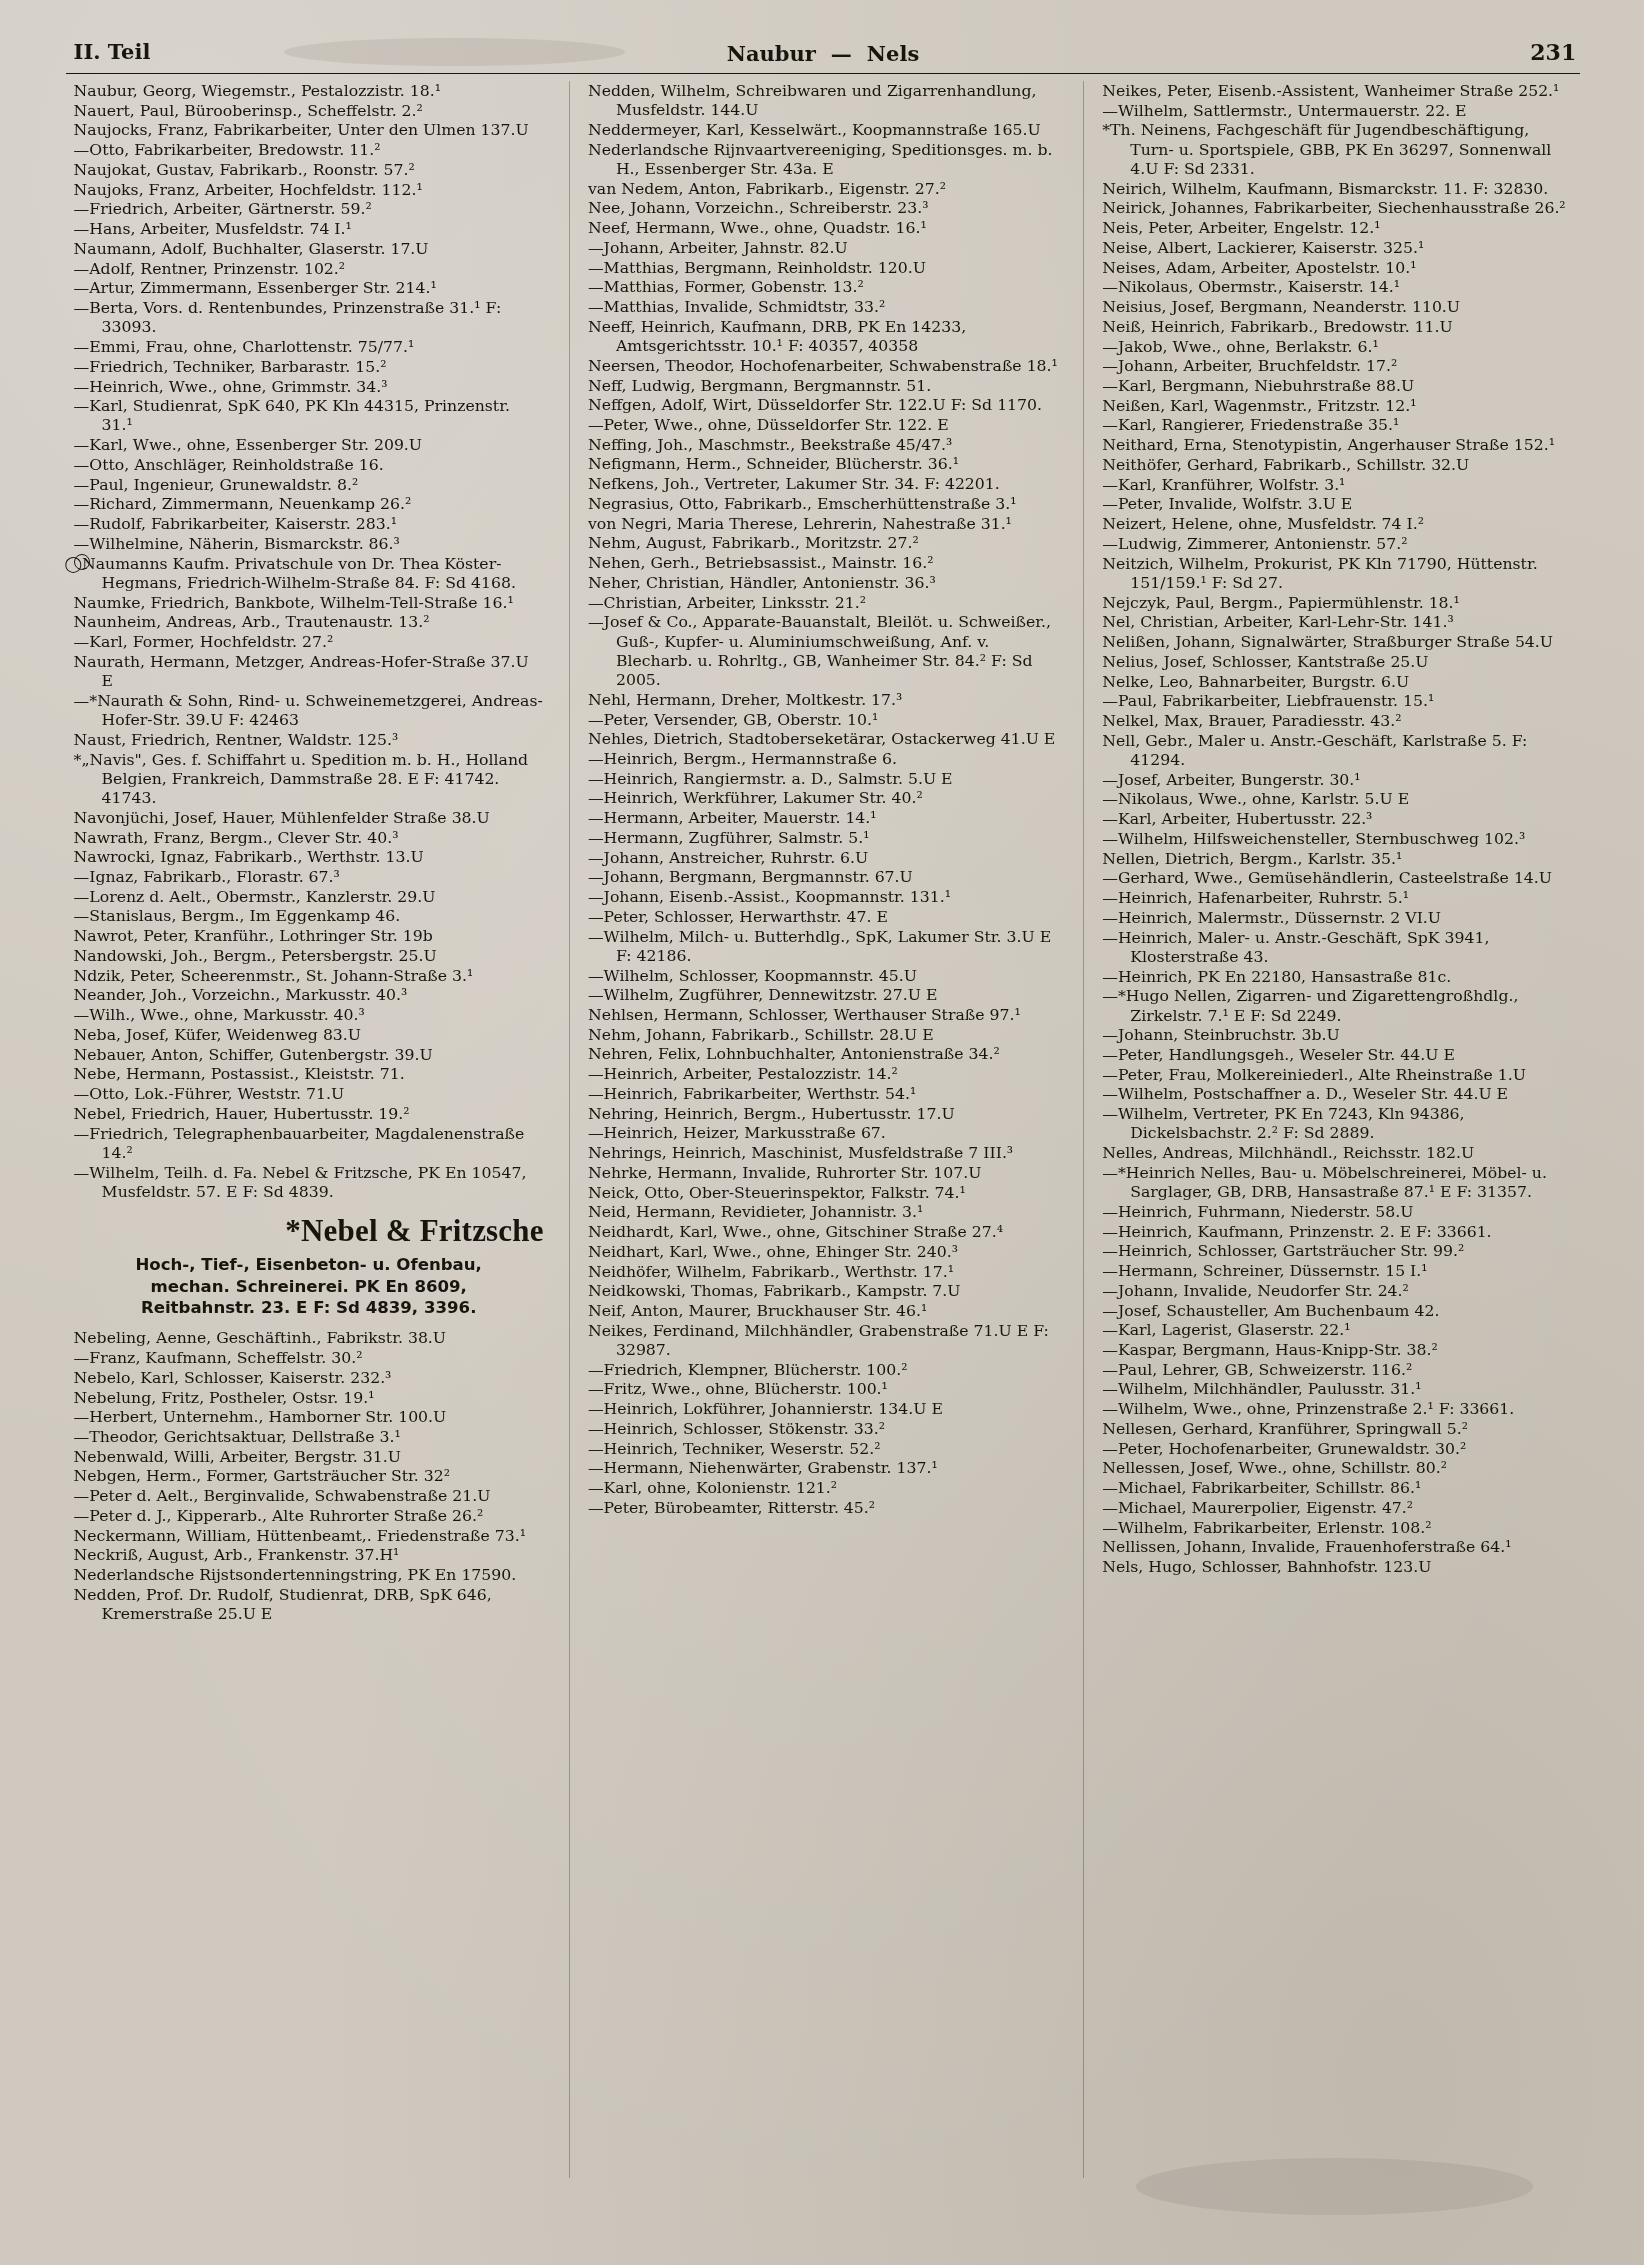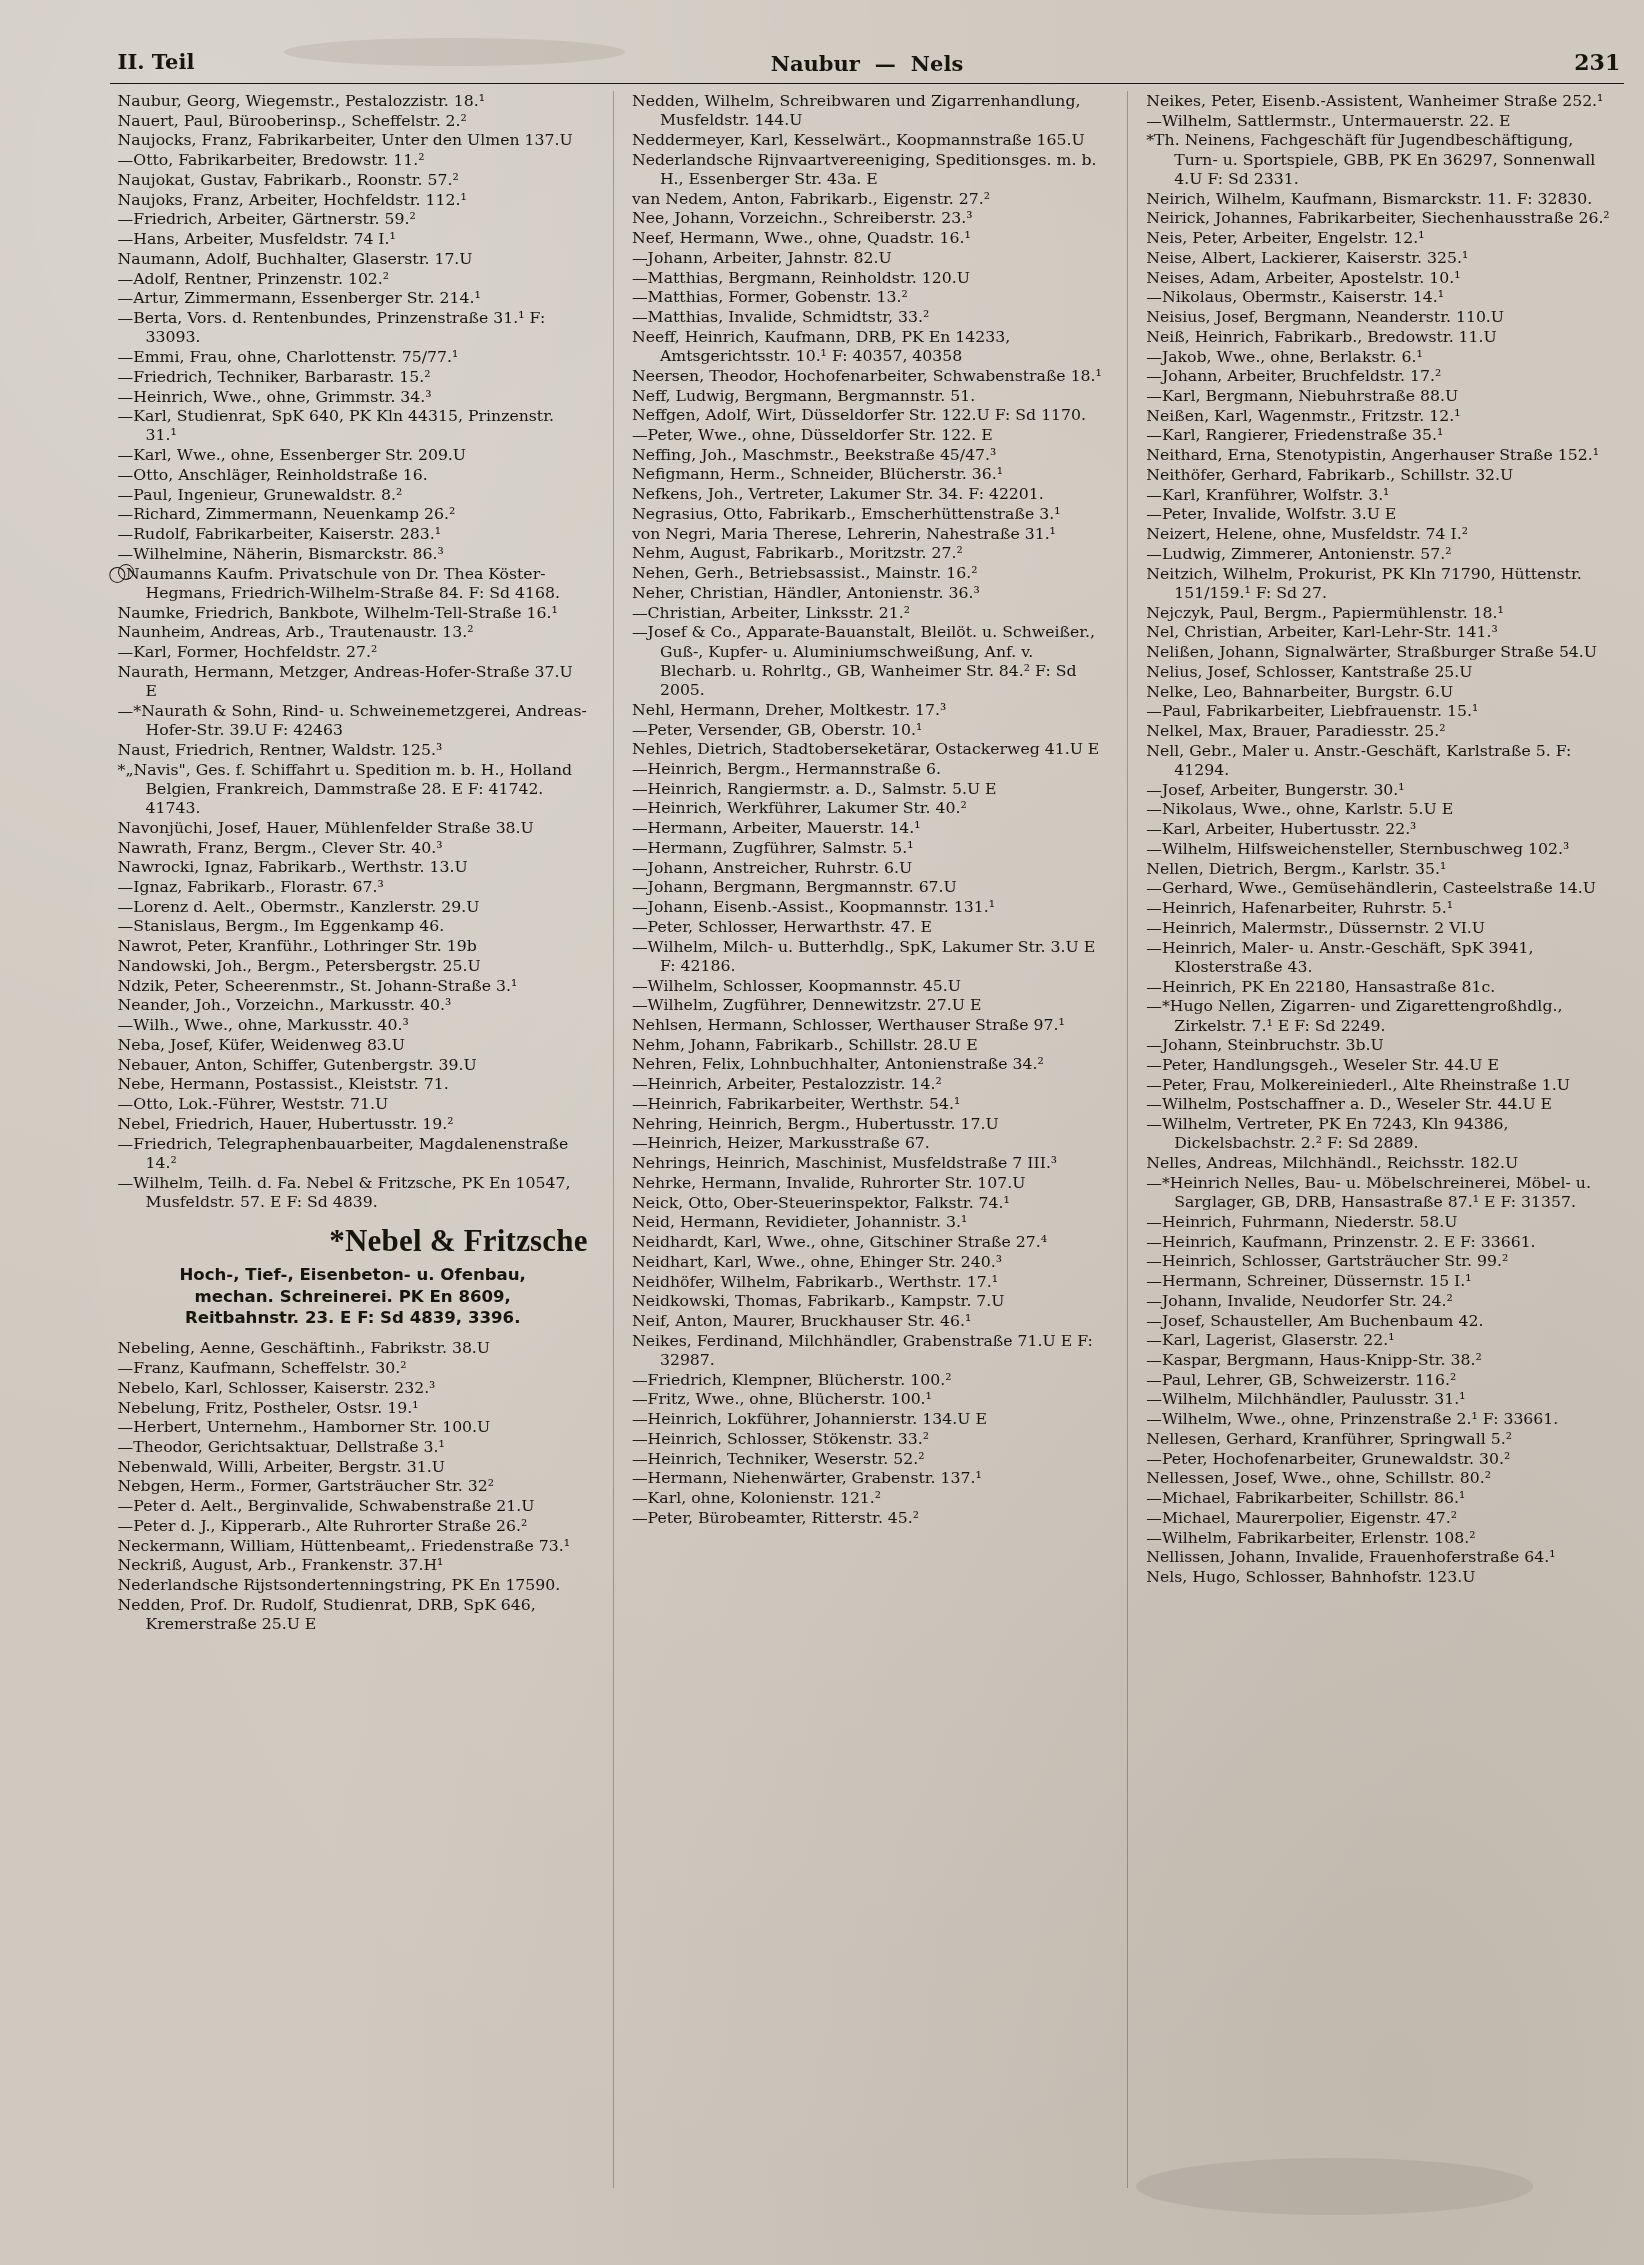--- a/index.html
+++ b/index.html
@@ -22,24 +22,23 @@
     inset: 0;
     background:
       radial-gradient(ellipse at 12% 8%, rgba(255,255,255,0.20), rgba(255,255,255,0) 45%),
       radial-gradient(ellipse at 85% 92%, rgba(120,110,95,0.18), rgba(0,0,0,0) 55%),
       radial-gradient(ellipse at 50% 50%, rgba(255,255,255,0.10), rgba(0,0,0,0) 70%);
     pointer-events: none;
   }
   .sheet {
     position: absolute;
     left: 66px;
-    top: 49px;
+    top: 39px;
     width: 1514px;
     height: 2177px;
-    margin-left: 44px;
   }
   
   .running-head {
     position: relative;
     height: 32px;
     font-weight: bold;
     font-size: 21px;
   }
   .rh-left {
     position: absolute;
@@ -320,21 +319,21 @@
           <p class="entry"><span class="first">—Peter, Invalide, Wolfstr. 3.U E</span></p>
           <p class="entry"><span class="first">Neizert, Helene, ohne, Musfeldstr. 74 I.²</span></p>
           <p class="entry"><span class="first">—Ludwig, Zimmerer, Antonienstr. 57.²</span></p>
           <p class="entry"><span class="first">Neitzich, Wilhelm, Prokurist, PK Kln 71790, Hüttenstr. 151/159.¹ F: Sd 27.</span></p>
           <p class="entry"><span class="first">Nejczyk, Paul, Bergm., Papiermühlenstr. 18.¹</span></p>
           <p class="entry"><span class="first">Nel, Christian, Arbeiter, Karl-Lehr-Str. 141.³</span></p>
           <p class="entry"><span class="first">Nelißen, Johann, Signalwärter, Straßburger Straße 54.U</span></p>
           <p class="entry"><span class="first">Nelius, Josef, Schlosser, Kantstraße 25.U</span></p>
           <p class="entry"><span class="first">Nelke, Leo, Bahnarbeiter, Burgstr. 6.U</span></p>
           <p class="entry"><span class="first">—Paul, Fabrikarbeiter, Liebfrauenstr. 15.¹</span></p>
-          <p class="entry"><span class="first">Nelkel, Max, Brauer, Paradiesstr. 25.²</span></p>
+          <p class="entry"><span class="first">Nelkel, Max, Brauer, Paradiesstr. 43.²</span></p>
           <p class="entry"><span class="first">Nell, Gebr., Maler u. Anstr.-Geschäft, Karlstraße 5. F: 41294.</span></p>
           <p class="entry"><span class="first">—Josef, Arbeiter, Bungerstr. 30.¹</span></p>
           <p class="entry"><span class="first">—Nikolaus, Wwe., ohne, Karlstr. 5.U E</span></p>
           <p class="entry"><span class="first">—Karl, Arbeiter, Hubertusstr. 22.³</span></p>
           <p class="entry"><span class="first">—Wilhelm, Hilfsweichensteller, Sternbuschweg 102.³</span></p>
           <p class="entry"><span class="first">Nellen, Dietrich, Bergm., Karlstr. 35.¹</span></p>
           <p class="entry"><span class="first">—Gerhard, Wwe., Gemüsehändlerin, Casteelstraße 14.U</span></p>
           <p class="entry"><span class="first">—Heinrich, Hafenarbeiter, Ruhrstr. 5.¹</span></p>
           <p class="entry"><span class="first">—Heinrich, Malermstr., Düssernstr. 2 VI.U</span></p>
           <p class="entry"><span class="first">—Heinrich, Maler- u. Anstr.-Geschäft, SpK 3941, Klosterstraße 43.</span></p>

